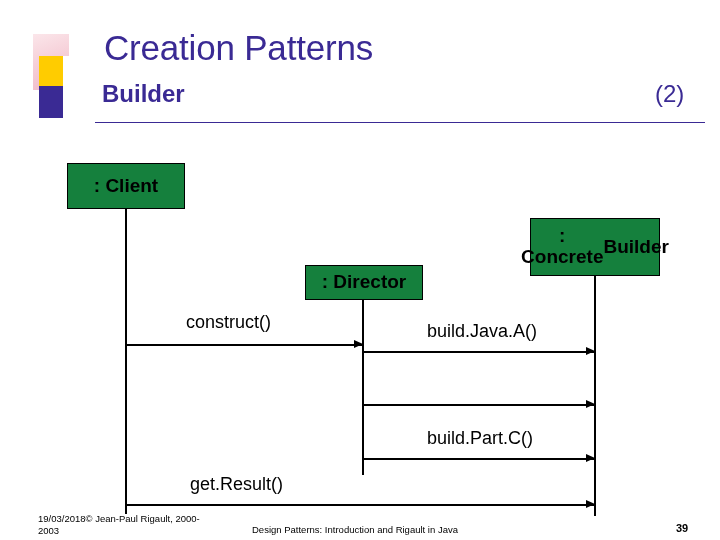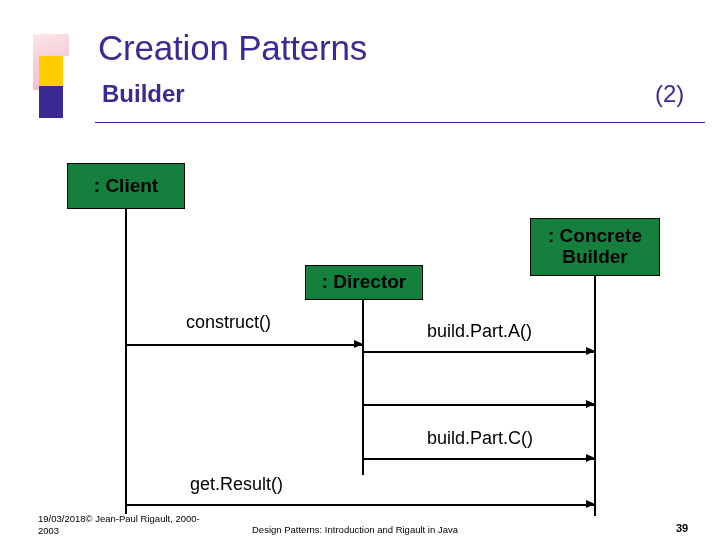--- a/index.html
+++ b/index.html
@@ -44,21 +44,21 @@
     background: #3a2a94;
   }
   .logo .b-white-v {
     left: 30px; top: 22px; width: 8px; height: 62px;
     background: #ffffff;
   }
 
   
   .title-main {
     position: absolute;
-    left: 98px;
+    left: 104px;
     top: 28px;
     font-size: 35px;
     color: #3a2a94;
     letter-spacing: -0.2px;
     white-space: nowrap;
   }
   .title-sub {
     position: absolute;
     left: 102px;
     top: 80px;
@@ -102,21 +102,21 @@
     left: 67px; top: 163px; width: 118px; height: 46px;
     font-size: 19px;
   }
   .box-director {
     left: 305px; top: 265px; width: 118px; height: 35px;
     font-size: 19px;
   }
   .box-concrete {
     left: 530px; top: 218px; width: 130px; height: 58px;
     font-size: 19px;
-    flex-direction: column;
+    flex-direction: row;
   }
 
   
   .lifeline {
     position: absolute;
     background: #000000;
     width: 1.5px;
   }
   .ll-client { left: 125px; top: 209px; height: 305px; }
   .ll-director { left: 362px; top: 300px; height: 175px; }
@@ -217,21 +217,21 @@
   <div class="lifeline ll-director"></div>
   <div class="lifeline ll-concrete"></div>
 
   <div class="arrow a-construct"></div>
   <div class="arrow a-partA"></div>
   <div class="arrow a-partB"></div>
   <div class="arrow a-partC"></div>
   <div class="arrow a-getresult"></div>
 
   <div class="msg m-construct">construct()</div>
-  <div class="msg m-partA">build.Part.A()</div>
+  <div class="msg m-partA">build.Java.A()</div>
   <div class="msg m-partC">build.Part.C()</div>
   <div class="msg m-getresult">get.Result()</div>
 
   <div class="footer-left">
     <div>19/03/2018© Jean-Paul Rigault, 2000-</div>
     <div>2003</div>
   </div>
   <div class="footer-center">Design Patterns: Introduction and Rigault in Java</div>
   <div class="footer-right">39</div>
 

